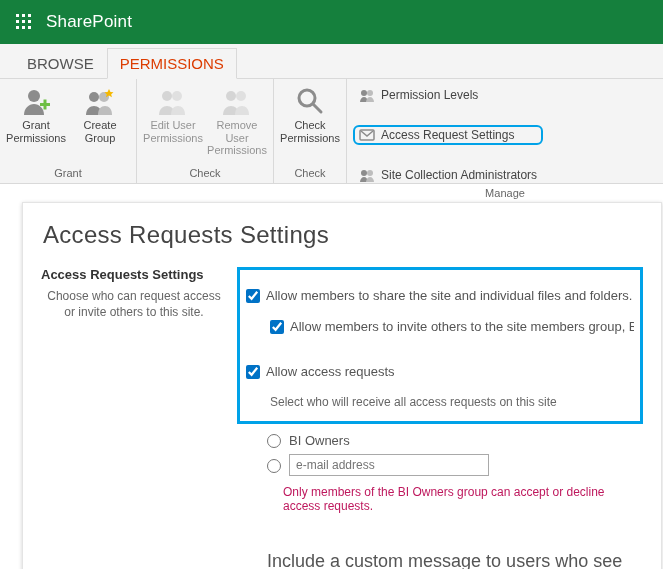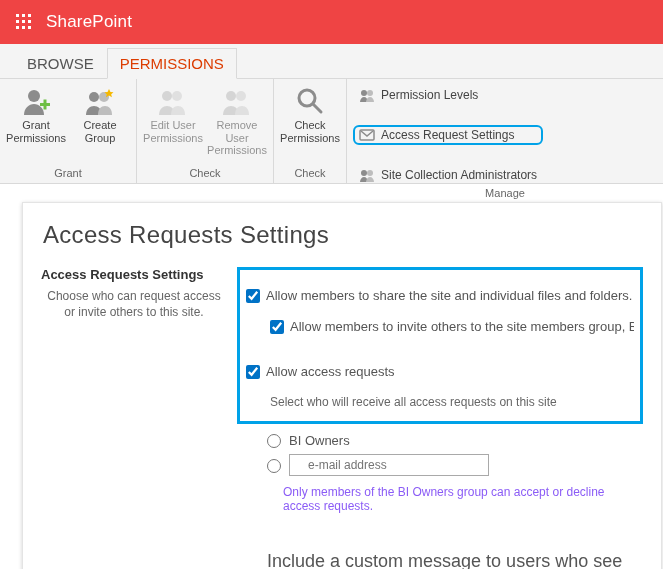--- a/index.html
+++ b/index.html
@@ -1,17 +1,17 @@
 <!DOCTYPE html>
 <html><head>
 <meta charset="utf-8">
 <style>
   * { box-sizing: border-box; }
   html, body { margin:0; padding:0; font-family: "Segoe UI", Arial, sans-serif; font-size:13px; color:#444; background:#fff; }
-  .suite-bar { background:#ef4444; height:44px; display:flex; align-items:center; padding:0 8px; color:#fff; }
+  .suite-bar { background:#15803d; height:44px; display:flex; align-items:center; padding:0 8px; color:#fff; }
   .waffle { width:32px; height:32px; display:flex; align-items:center; justify-content:center; margin-right:6px; }
   .suite-title { font-size:17px; font-weight:400; letter-spacing:0.2px; }
 
   .chrome { background:#F4F4F4; padding-top:6px; height:34px; }
   .tabstrip { display:flex; align-items:flex-end; padding-left:14px; gap:0; height:28px; }
   .tab { padding:6px 12px 6px; font-size:15px; color:#555; cursor:pointer; border:1px solid transparent; position:relative; top:1px; }
   .tab.active { color:#DC3C00; border-color:#d9d9d9; border-bottom-color:#F4F4F4; background:#F4F4F4; }
 
   .ribbon { background:#F4F4F4; border-top:1px solid #d9d9d9; border-bottom:1px solid #d9d9d9; display:flex; height:106px; }
   .group { border-right:1px solid #d9d9d9; padding:4px 6px 2px; display:flex; flex-direction:column; justify-content:space-between; }
@@ -35,22 +35,22 @@
   .form-right { flex:1; border:3px solid #00A2E8; padding:4px 6px 10px 6px; position:relative; }
   .opt { display:flex; align-items:flex-start; gap:6px; padding:2px 0; font-size:13px; color:#555;margin-top:12px; }
   .opt.indent1 { padding-left:24px; }
   .opt.indent2 { padding-left:24px; }
   .opt .sub { font-size:12px; color:#666; }
   .chk { width:14px; height:14px; accent-color:#0072C6; margin:1px 0 0 0; flex-shrink:0; }
   .radio { width:14px; height:14px; margin:1px 0 0 0; flex-shrink:0; }
 
   .below-box { padding:6px 0 0 6px; }
   .radio-row { display:flex; align-items:center; gap:8px; padding:3px 0 3px 24px; font-size:13px; color:#555; }
-  .email-input { border:1px solid #a9a9a9; height:22px; width:200px; padding:1px 18px; font-size:12px; color:#888; font-style:normal; }
-  .hint { font-size:12px; color:#8b5cf6; padding:6px 0 6px 40px; }
+  .email-input { border:1px solid #a9a9a9; height:22px; width:200px; padding:1px 6px; font-size:12px; color:#888; font-style:normal; }
+  .hint { font-size:12px; color:#be185d; padding:6px 0 6px 40px; }
   .msg-label { font-size:18px; color:#555; padding:6px 0 4px 24px;margin-top:26px; }
   .msg-box { margin-left:24px; width:360px; height:72px; border:1px solid #a9a9a9; resize:none; font-family:inherit; font-size:12px; padding:4px; }
 </style>
 </head>
 <body>
 
 <div class="suite-bar">
   <div class="waffle">
     <svg width="16" height="16" viewBox="0 0 16 16">
         <g fill="#fff">

